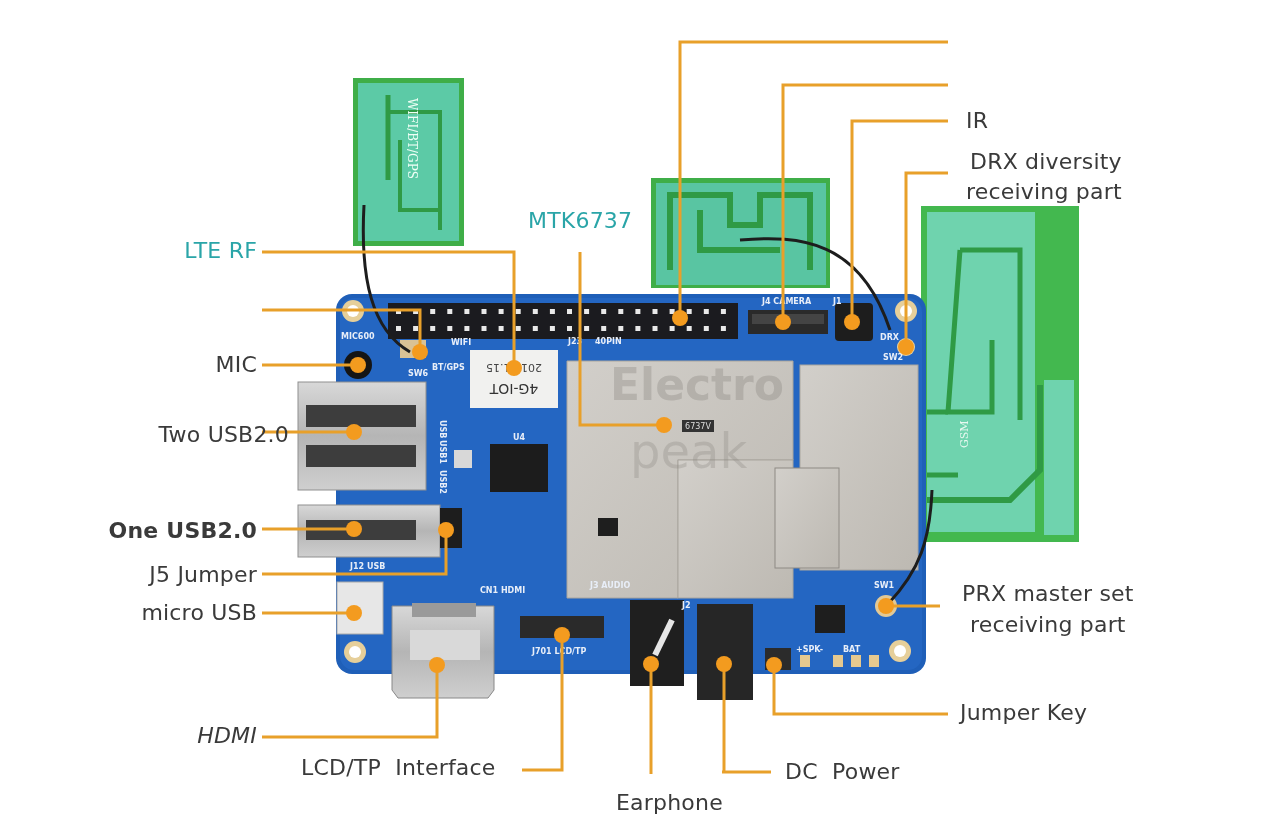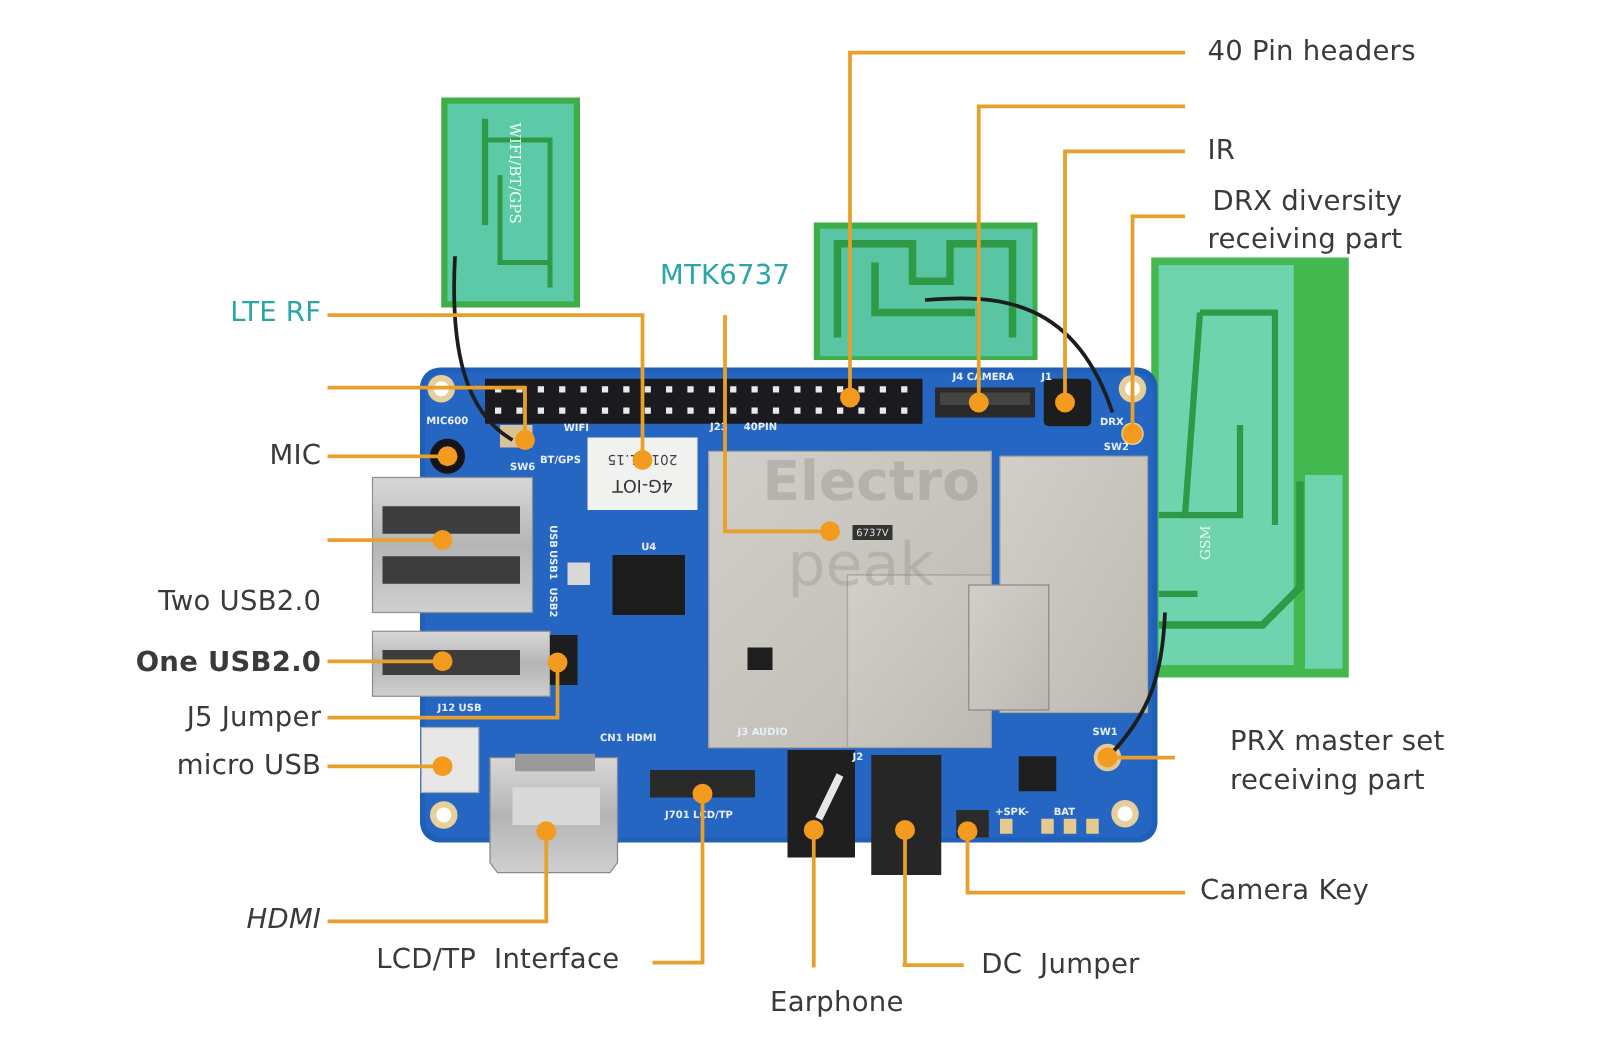--- a/index.html
+++ b/index.html
@@ -254,35 +254,34 @@
         <circle cx="886" cy="606" r="8"></circle>
         <circle cx="680" cy="318" r="8"></circle>
         <circle cx="783" cy="322" r="8"></circle>
         <circle cx="852" cy="322" r="8"></circle>
         <circle cx="906" cy="347" r="8"></circle>
       </g>
 </svg>
 
 <div class="lbl r cyan" style="right:1025px;top:236px;"><span>LTE RF</span></div>
 <div class="lbl r" style="right:1025px;top:350px;"><span>MIC</span></div>
-<div class="lbl r" style="right:1025px;top:420px;margin-top:47px;"><span>Two USB2.0</span></div>
+<div class="lbl r" style="right:993px;top:420px;"><span>Two USB2.0</span></div>
 <div class="lbl r" style="right:1025px;top:516px;font-weight:bold;"><span>One USB2.0</span></div>
 <div class="lbl r" style="right:1025px;top:560px;"><span>J5 Jumper</span></div>
 <div class="lbl r" style="right:1025px;top:598px;"><span>micro USB</span></div>
 <div class="lbl r" style="right:1025px;top:721px;font-style:italic;"><span>HDMI</span></div>
 
 <div class="lbl cyan" style="left:528px;top:206px;"><span>MTK6737</span></div>
 <div class="lbl" style="left:301px;top:753px;white-space:pre;"><span>LCD/TP  Interface</span></div>
 <div class="lbl" style="left:616px;top:788px;"><span>Earphone</span></div>
-<div class="lbl" style="left:785px;top:757px;white-space:pre;"><span>DC  Jumper</span></div>
-
-<div class="lbl" style="left:966px;top:27px;"><span>40 Pin headers</span></div>
+<div class="lbl" style="left:785px;top:757px;white-space:pre;"><span>DC  Power</span></div>
+
 <div class="lbl" style="left:966px;top:106px;"><span>IR</span></div>
 <div class="lbl" style="left:966px;top:147px;line-height:30px;text-align:right;">
       <span class="l2">DRX diversity</span>
       <span class="l2">receiving part</span>
     </div>
-<div class="lbl" style="left:984px;top:578px;line-height:31px;">
+<div class="lbl" style="left:962px;top:578px;line-height:31px;text-align:center;">
       <span class="l2">PRX master set</span>
       <span class="l2">receiving part</span>
     </div>
-<div class="lbl" style="left:960px;top:698px;"><span>Camera Key</span></div>
+<div class="lbl" style="left:960px;top:698px;"><span>Jumper Key</span></div>
 </div>
 
 </body></html>

